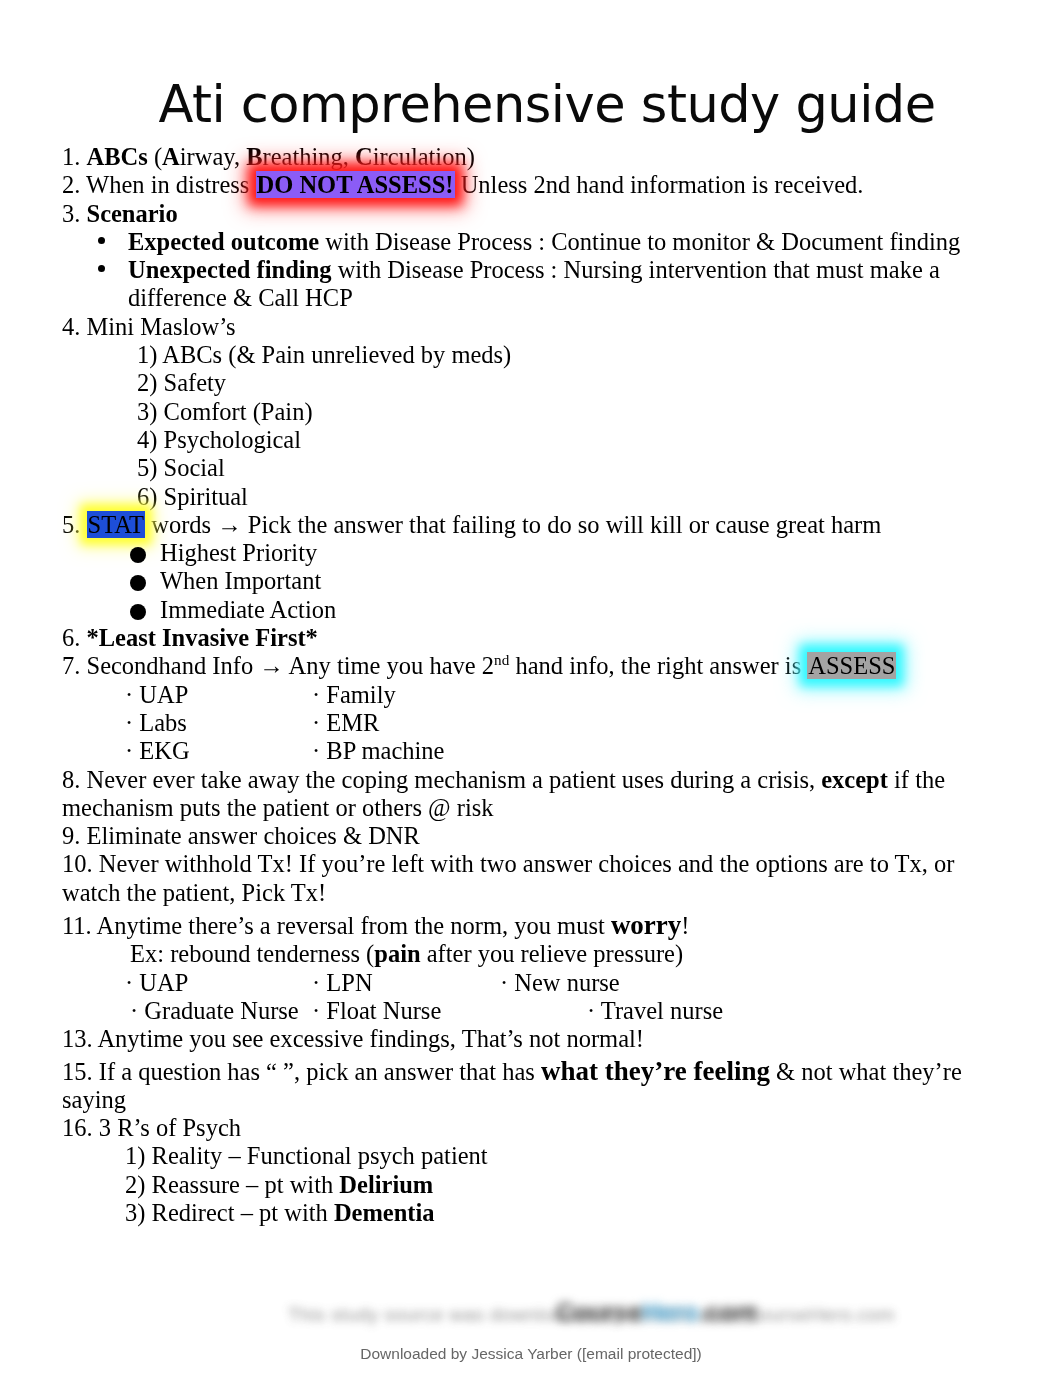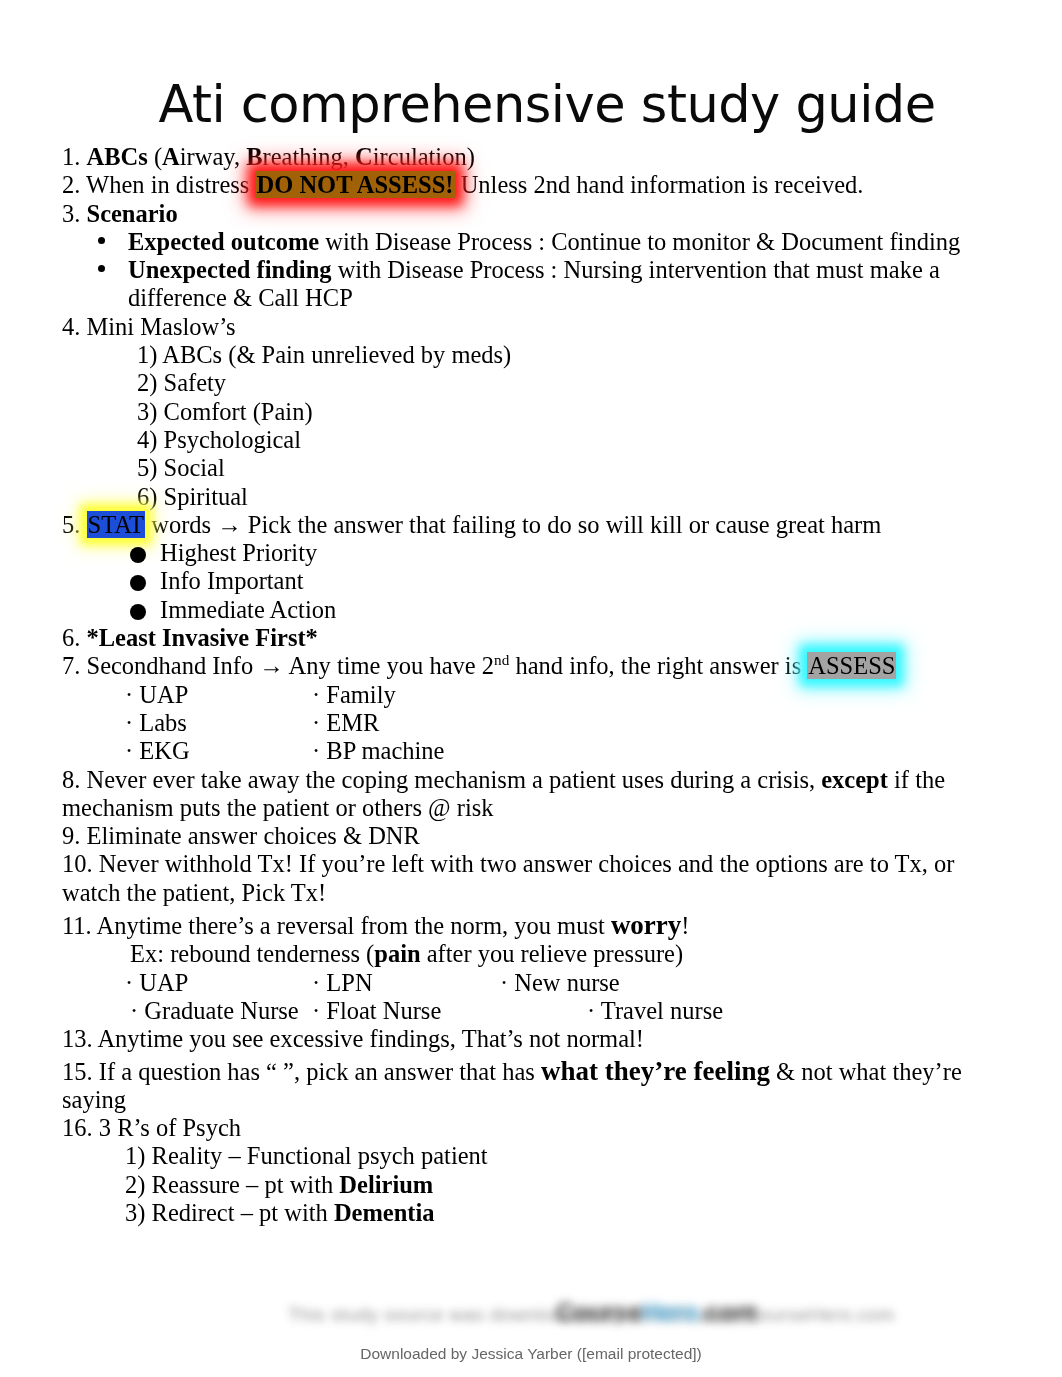--- a/index.html
+++ b/index.html
@@ -100,21 +100,21 @@
     white-space: pre;
   }
 
   
   .hl {
     position: relative;
     display: inline;
     padding: 0 1px;
   }
   .hl-red {
-    background: #a16207;
+    background: #8b5cf6;
     box-shadow: 0 0 11px 7px #ff1717, 0 0 20px 11px rgba(255,40,40,0.55);
     font-weight: bold;
     margin-top: 44px;
   }
   .hl-yellow {
     background: #1d4ed8;
     box-shadow: 0 0 9px 6px #ffff33, 0 0 17px 9px rgba(255,255,90,0.6);
   }
   .hl-cyan {
     background: #a3a3a3;
@@ -190,21 +190,21 @@
     <div class="line"><span>4. </span><span>Mini Maslow’s</span></div>
     <div class="line ind-1">1) ABCs (&amp; Pain unrelieved by meds)</div>
     <div class="line ind-1">2) Safety</div>
     <div class="line ind-1">3) Comfort (Pain)</div>
     <div class="line ind-1">4) Psychological</div>
     <div class="line ind-1">5) Social</div>
     <div class="line ind-1">6) Spiritual</div>
 
     <div class="line"><span>5. </span><span class="hl hl-yellow">STAT</span><span> words → Pick the answer that failing to do so will kill or cause great harm</span></div>
     <div class="circ-row"><span class="bigdot"></span><span>Highest Priority</span></div>
-    <div class="circ-row"><span class="bigdot"></span><span>Info Important</span></div>
+    <div class="circ-row"><span class="bigdot"></span><span>When Important</span></div>
     <div class="circ-row"><span class="bigdot"></span><span>Immediate Action</span></div>
 
     <div class="line"><span>6. </span><b>*Least Invasive First*</b></div>
 
     <div class="line"><span>7. </span><span>Secondhand Info → Any time you have 2</span><sup>nd</sup><span> hand info, the right answer is </span><span class="hl hl-cyan">ASSESS</span></div>
     <div class="cols">
         <span class="col" style="left:63px;">· UAP</span>
         <span class="col" style="left:250px;">· Family</span>
       </div>
     <div class="cols">

